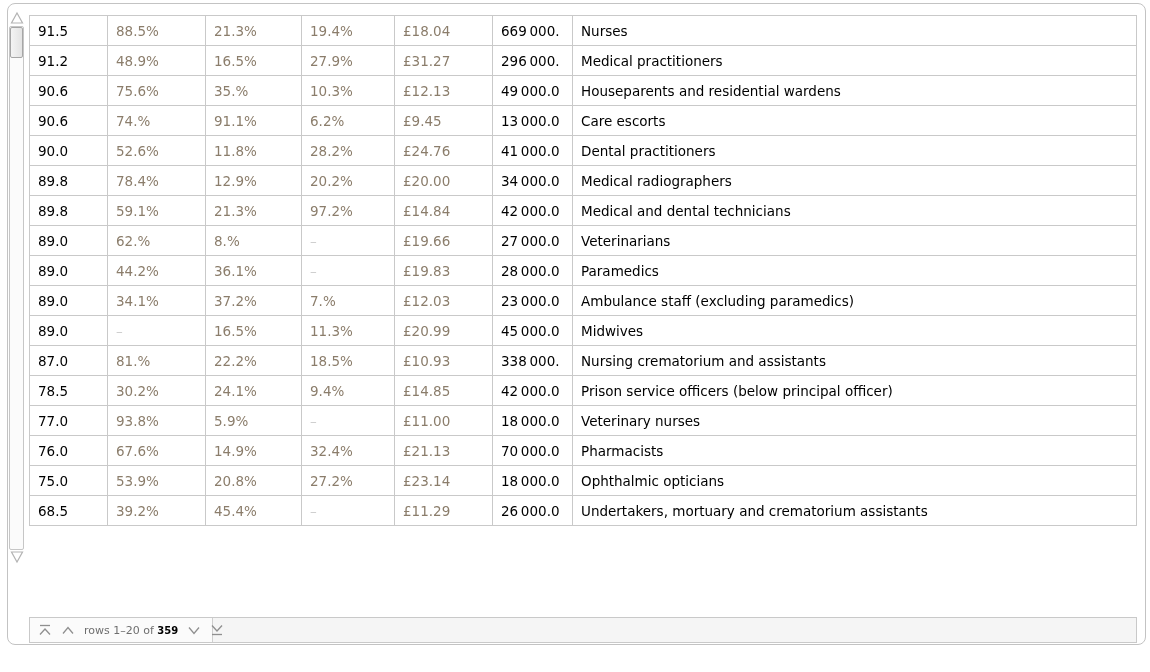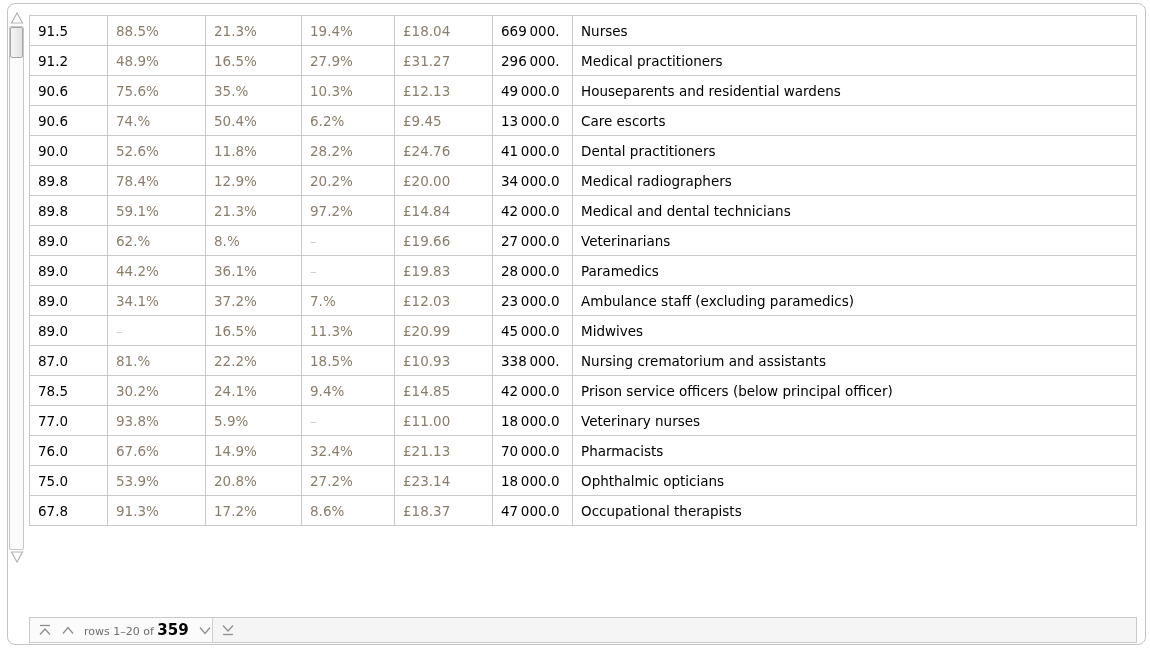--- a/index.html
+++ b/index.html
@@ -33,21 +33,21 @@
   table.grid td:nth-child(5){color:#8b7d6b;}
   table.grid td.miss{color:#cfcfcf;}
 
   
   .footer{position:absolute;left:29px;top:617px;width:1106px;height:24px;
           border:1px solid #c9c9c9;background:#f5f5f5;display:flex;}
   .pager{width:183px;height:100%;background:#fbfbfb;border-right:1px solid #cfcfcf;
          display:flex;align-items:center;padding-left:8px;box-sizing:border-box;gap:9px;}
   .pbtn{display:inline-flex;align-items:center;justify-content:center;cursor:pointer;}
   .rows-label{font-size:11px;color:#6e6e6e;white-space:nowrap;letter-spacing:0;}
-  .rows-label b{color:#000000;font-size:15px;}
+  .rows-label b{color:#000000;font-size:10px;}
   .footer-rest{flex:1;}
   svg{display:block;}
 </style>
 </head>
 <body>
 
 <div class="frame"></div>
 
 <div class="sb-tri up pbtn">
   <svg width="16" height="14" viewBox="0 0 16 14">
@@ -97,21 +97,21 @@
         <td>75.6%</td>
         <td>35.%</td>
         <td>10.3%</td>
         <td>£12.13</td>
         <td>49 000.0</td>
         <td>Houseparents and residential wardens</td>
       </tr>
       <tr>
         <td>90.6</td>
         <td>74.%</td>
-        <td>50.4%</td>
+        <td>91.1%</td>
         <td>6.2%</td>
         <td>£9.45</td>
         <td>13 000.0</td>
         <td>Care escorts</td>
       </tr>
       <tr>
         <td>90.0</td>
         <td>52.6%</td>
         <td>11.8%</td>
         <td>28.2%</td>
@@ -212,27 +212,27 @@
       <tr>
         <td>75.0</td>
         <td>53.9%</td>
         <td>20.8%</td>
         <td>27.2%</td>
         <td>£23.14</td>
         <td>18 000.0</td>
         <td>Ophthalmic opticians</td>
       </tr>
       <tr>
-        <td>67.8</td>
-        <td>91.3%</td>
-        <td>17.2%</td>
-        <td>8.6%</td>
-        <td>£18.37</td>
-        <td>47 000.0</td>
-        <td>Occupational therapists</td>
+        <td>68.5</td>
+        <td>39.2%</td>
+        <td>45.4%</td>
+        <td class="miss">–</td>
+        <td>£11.29</td>
+        <td>26 000.0</td>
+        <td>Undertakers, mortuary and crematorium assistants</td>
       </tr>
     </tbody>
 </table>
 
 <div class="footer">
   <div class="pager">
     <span class="pbtn">
       <svg width="14" height="12" viewBox="0 0 14 12">
         <line x1="2" y1="1.5" x2="12" y2="1.5" stroke="#8f8f8f" stroke-width="1.3"></line>
         <polyline points="2,10.5 7,5 12,10.5" fill="none" stroke="#8f8f8f" stroke-width="1.3"></polyline>

